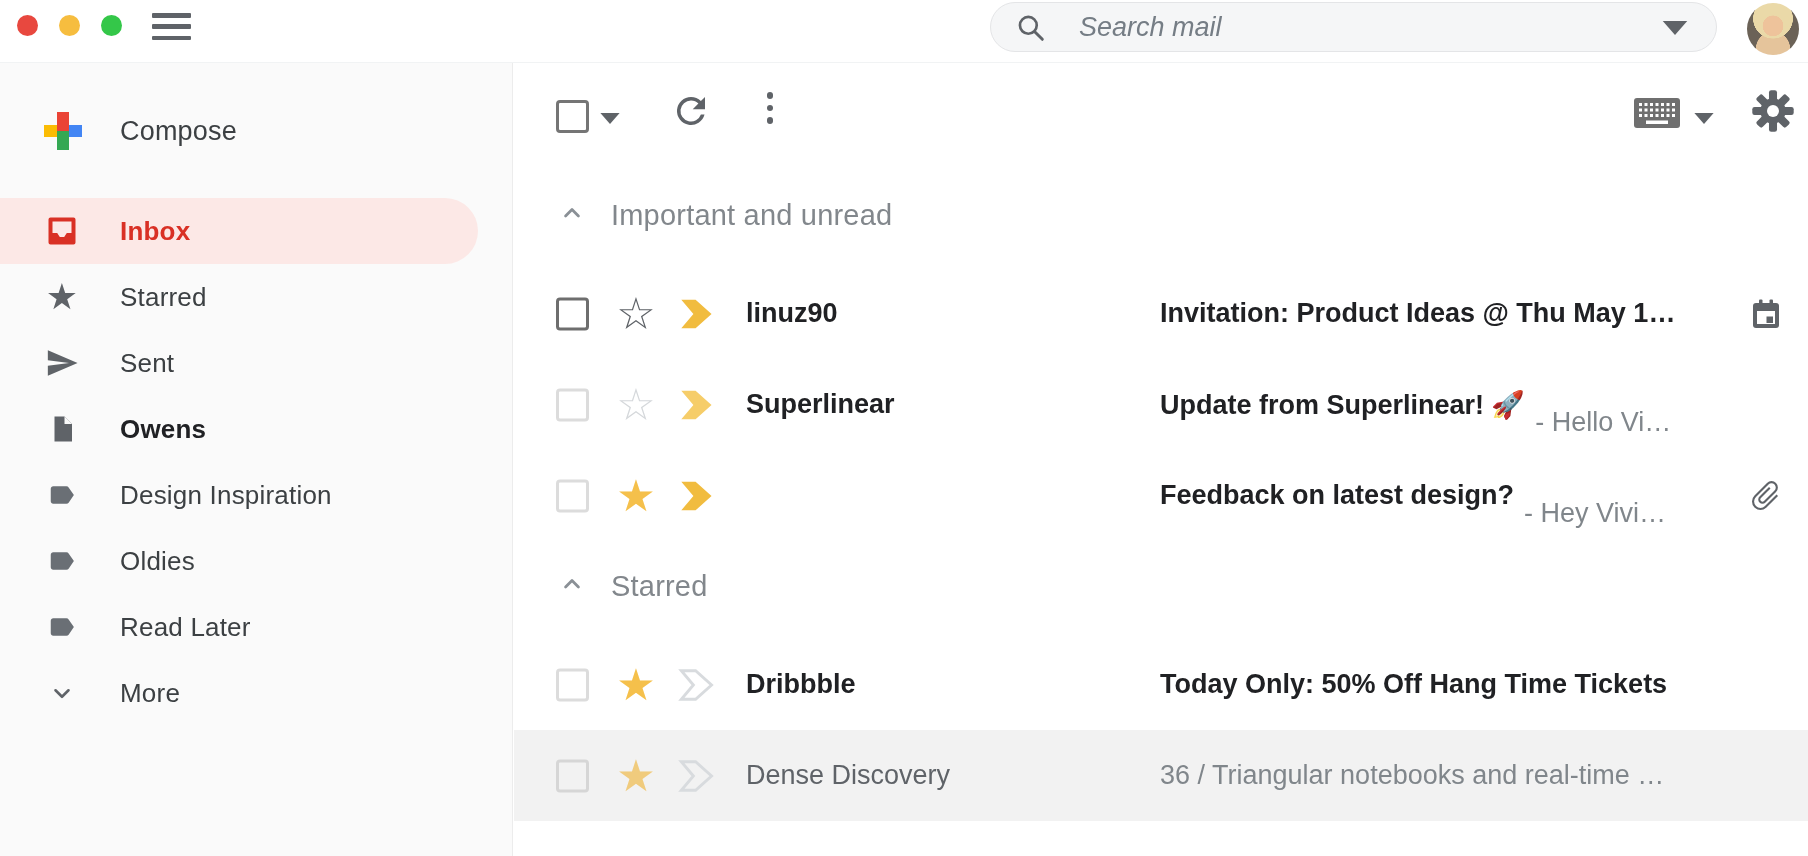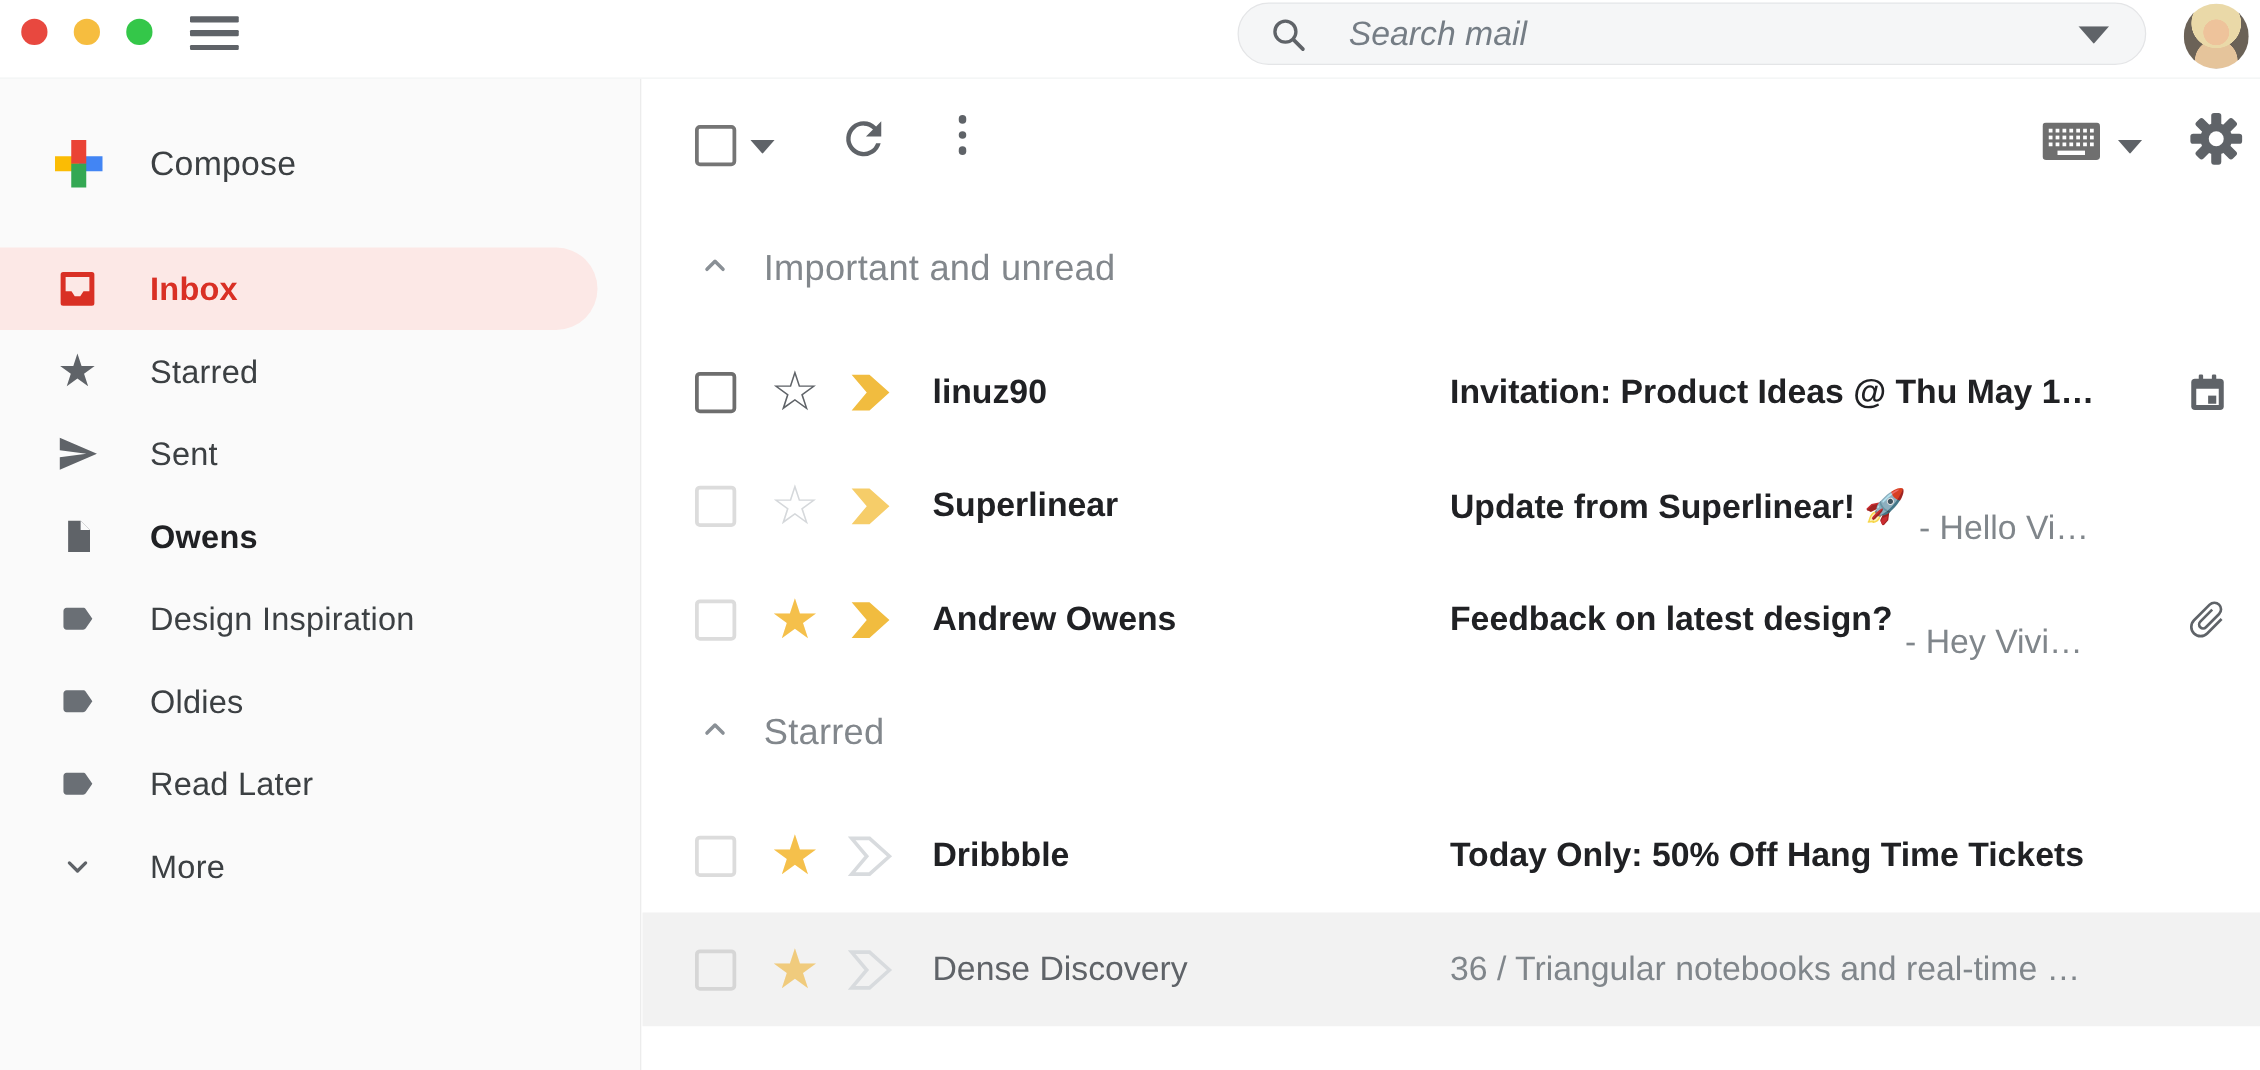--- a/index.html
+++ b/index.html
@@ -323,21 +323,20 @@
                 <span class="subj-snippet">- Hello Vi…</span>
     </span>
 
   </div>
             <div class="email-row unread">
     <span class="row-checkbox cb-light"></span>
     <span class="row-star star-filled">★</span>
     <span class="row-imp imp-filled"><svg width="44" height="36" viewBox="0 0 40 32">
                   <path d="M3 3h13l14.5 13L16 29H3l11-13z"></path>
                 </svg></span>
-    <span class="row-sender">Andrew Owens</span>
     <span class="row-subject">
       <span class="subj-main">Feedback on latest design?</span>
                 <span class="subj-snippet">- Hey Vivi…</span>
     </span>
     <span class="row-trailing">
                 <svg width="34" height="34" viewBox="0 0 24 24" style="transform:rotate(45deg)">
                   <path fill="#5f6368" d="M16.5 6v11.5a4.5 4.5 0 0 1-9 0V5a3 3 0 0 1 6 0v10.5a1.5 1.5 0 0 1-3 0V6H9v9.5a3 3 0 0 0 6 0V5a4.5 4.5 0 0 0-9 0v12.5a6 6 0 0 0 12 0V6h-1.5z"></path>
                 </svg>
               </span>
   </div>

